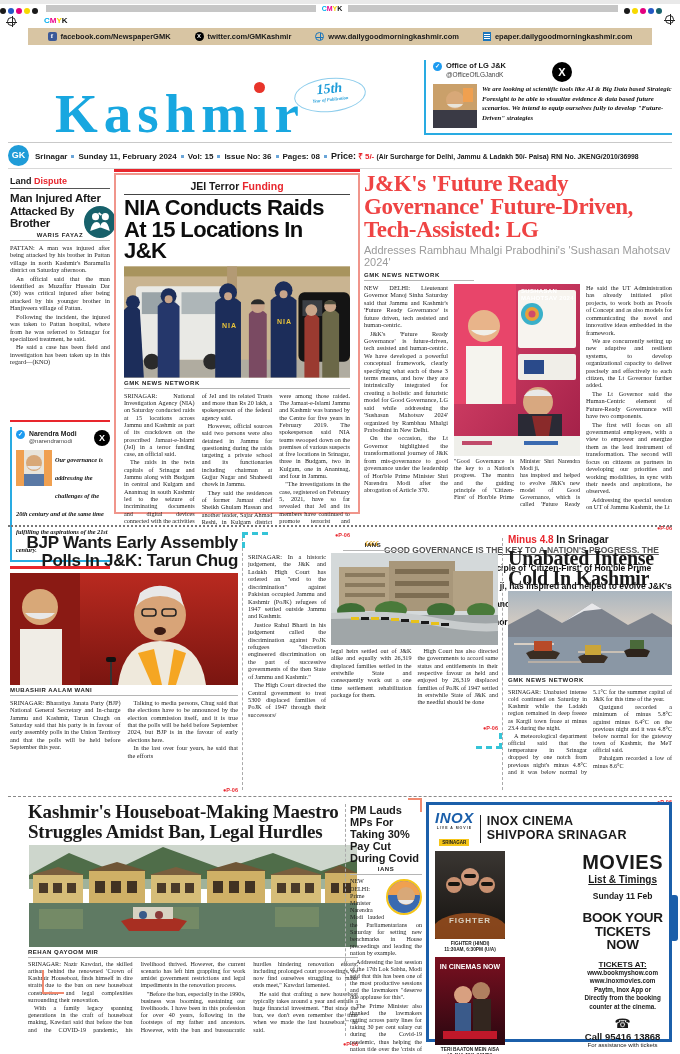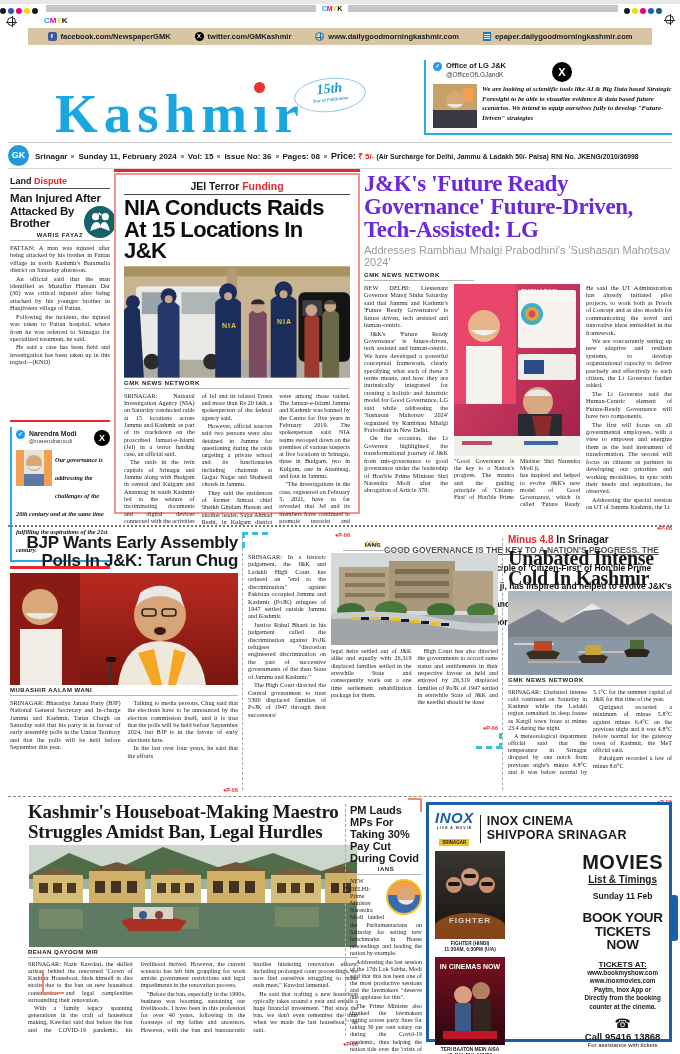--- a/index.html
+++ b/index.html
@@ -95,21 +95,21 @@
   #box-nia { left:114px; top:169px; width:246px; height:341px; border:2px solid #f0958b;
     padding:5px 8px; background:#fff; }
   #nia-headline { font:900 22px "Liberation Sans",sans-serif; line-height:.98; letter-spacing:-.6px;
     margin:2px 0 4px; color:#0d0d0d; }
   #nia-kicker { font:bold 10.5px "Liberation Sans",sans-serif; border-bottom:1px solid #444; padding-bottom:2px;text-align:center; }
   #nia-body { column-count:3; column-gap:7px; height:138px; font-size:6.2px; }
   .nia-label { position:absolute; color:#e7c23a; font:bold 7px "Liberation Sans",sans-serif; letter-spacing:1px; }
 
   
   #art-lg { left:364px; top:168px; width:308px; }
-  #lg-headline { font:bold 23px "Liberation Serif",serif; line-height:1.0; letter-spacing:-.4px; color:#6d28d9; }
+  #lg-headline { font:bold 23px "Liberation Serif",serif; line-height:1.0; letter-spacing:-.4px; color:#ef4444; }
   #lg-subhead { font:11px "Liberation Sans",sans-serif; color:#9b9b9b; margin:3px 0 2px; }
   #lg-mid { display:flex; gap:6px; }
   #lg-col1 { width:84px; height:232px; }
   #lg-center { width:126px; }
   #lg-col3 { width:86px; height:232px; position:relative; }
   #lg-caption { column-count:2; column-gap:6px; font:6px "Liberation Serif",serif; line-height:1.2;
     text-align:justify; height:56px; overflow:hidden; margin-top:2px; }
   #lg-banner { position:absolute; right:3px; top:4px; width:56px; text-align:left;
     font:bold 6px "Liberation Sans",sans-serif; color:#ffffff; line-height:1.15; letter-spacing:.3px; }
   #pullquote { margin-top:5px; position:relative; padding-left:20px; }

